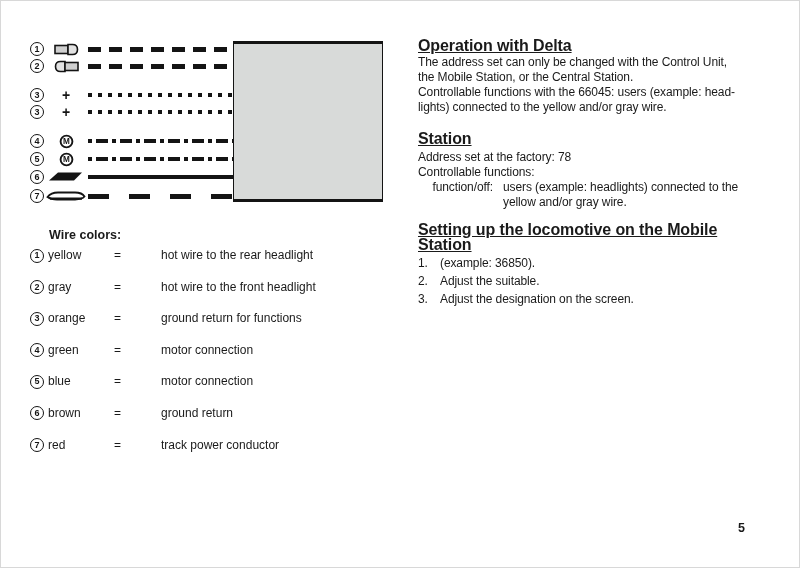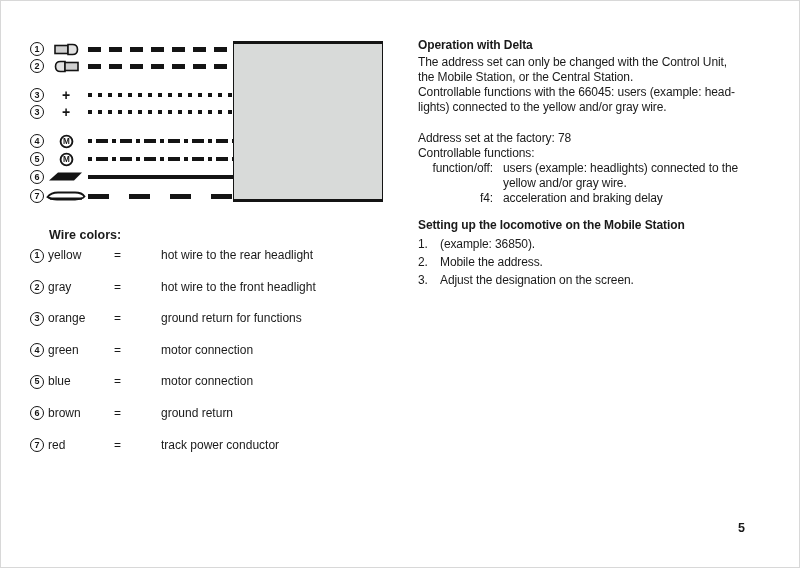--- a/index.html
+++ b/index.html
@@ -36,21 +36,21 @@
   .legend { position:absolute; left:30px; top:228px; width:370px; font-size:12px; }
   .lg-title { font-weight:bold; font-size:12.5px; margin-left:19px; margin-bottom:6px; }
   .lg-row { display:flex; align-items:flex-start; height:31.6px; }
   .lg-row .circ { margin-top:0.5px; }
   .lg-color { margin-left:4px; width:66px; }
   .lg-eq { width:11px; text-align:left; }
   .lg-desc { flex:1;padding-left:36px; }
 
   
   .col-right { position:absolute; left:418px; top:38px; width:352px; font-size:12px; line-height:15px; letter-spacing:-0.1px; }
-  .sec-head { font-weight:bold; font-size:12px; line-height:15px; margin-bottom:2px; }
+  .sec-head { font-weight:bold; font-size:16px; line-height:15px; margin-bottom:2px;text-decoration:underline; }
   .sec2 { margin-top:16px; }
   .sec2 .sec-head { margin-bottom:4px; }
   .sec3 { margin-top:12px; }
   .sec3 .sec-head { margin-bottom:4px; }
   .def-list { }
   .def-row { display:flex; }
   .def-label { width:75px; flex:0 0 75px; text-align:right; }
   .def-text { margin-left:10px; flex:1; }
   .li-row { display:flex; margin-top:3px; }
   .li-row.first { margin-top:0; }
@@ -202,49 +202,46 @@
     <div class="sec1">
       <div class="sec-head">Operation with Delta</div>
       <div>The address set can only be changed with the Control Unit,</div>
       <div>the Mobile Station, or the Central Station.</div>
       <div>Controllable functions with the 66045: users (example: head-</div>
       <div>lights) connected to the yellow and/or gray wire.</div>
     </div>
 
     <div class="sec2">
       <div class="sec-head">
+        <div>Station</div>
       </div>
       <div>Address set at the factory: 78</div>
       <div>Controllable functions:</div>
       <div class="def-list">
         <div class="def-row">
           <span class="def-label">function/off:</span>
           <span class="def-text">
             <div>users (example: headlights) connected to the</div>
             <div>yellow and/or gray wire.</div>
           </span>
         </div>
-        <div class="def-row">
-          <span class="def-label">f4:</span>
-          <span class="def-text">acceleration and braking delay</span>
-        </div>
       </div>
     </div>
 
     <div class="sec3">
       <div class="sec-head">Setting up the locomotive on the Mobile Station</div>
       <div class="li-row first">
         <span class="li-num">1.</span>
         <span class="li-text">
           <div>(example: 36850).</div>
         </span>
       </div>
       <div class="li-row">
         <span class="li-num">2.</span>
-        <span class="li-text">Mobile the address.</span>
+        <span class="li-text">Adjust the suitable.</span>
       </div>
       <div class="li-row">
         <span class="li-num">3.</span>
         <span class="li-text">Adjust the designation on the screen.</span>
       </div>
     </div>
   </div>
 
   <div class="page-num">5</div>
 </div>

